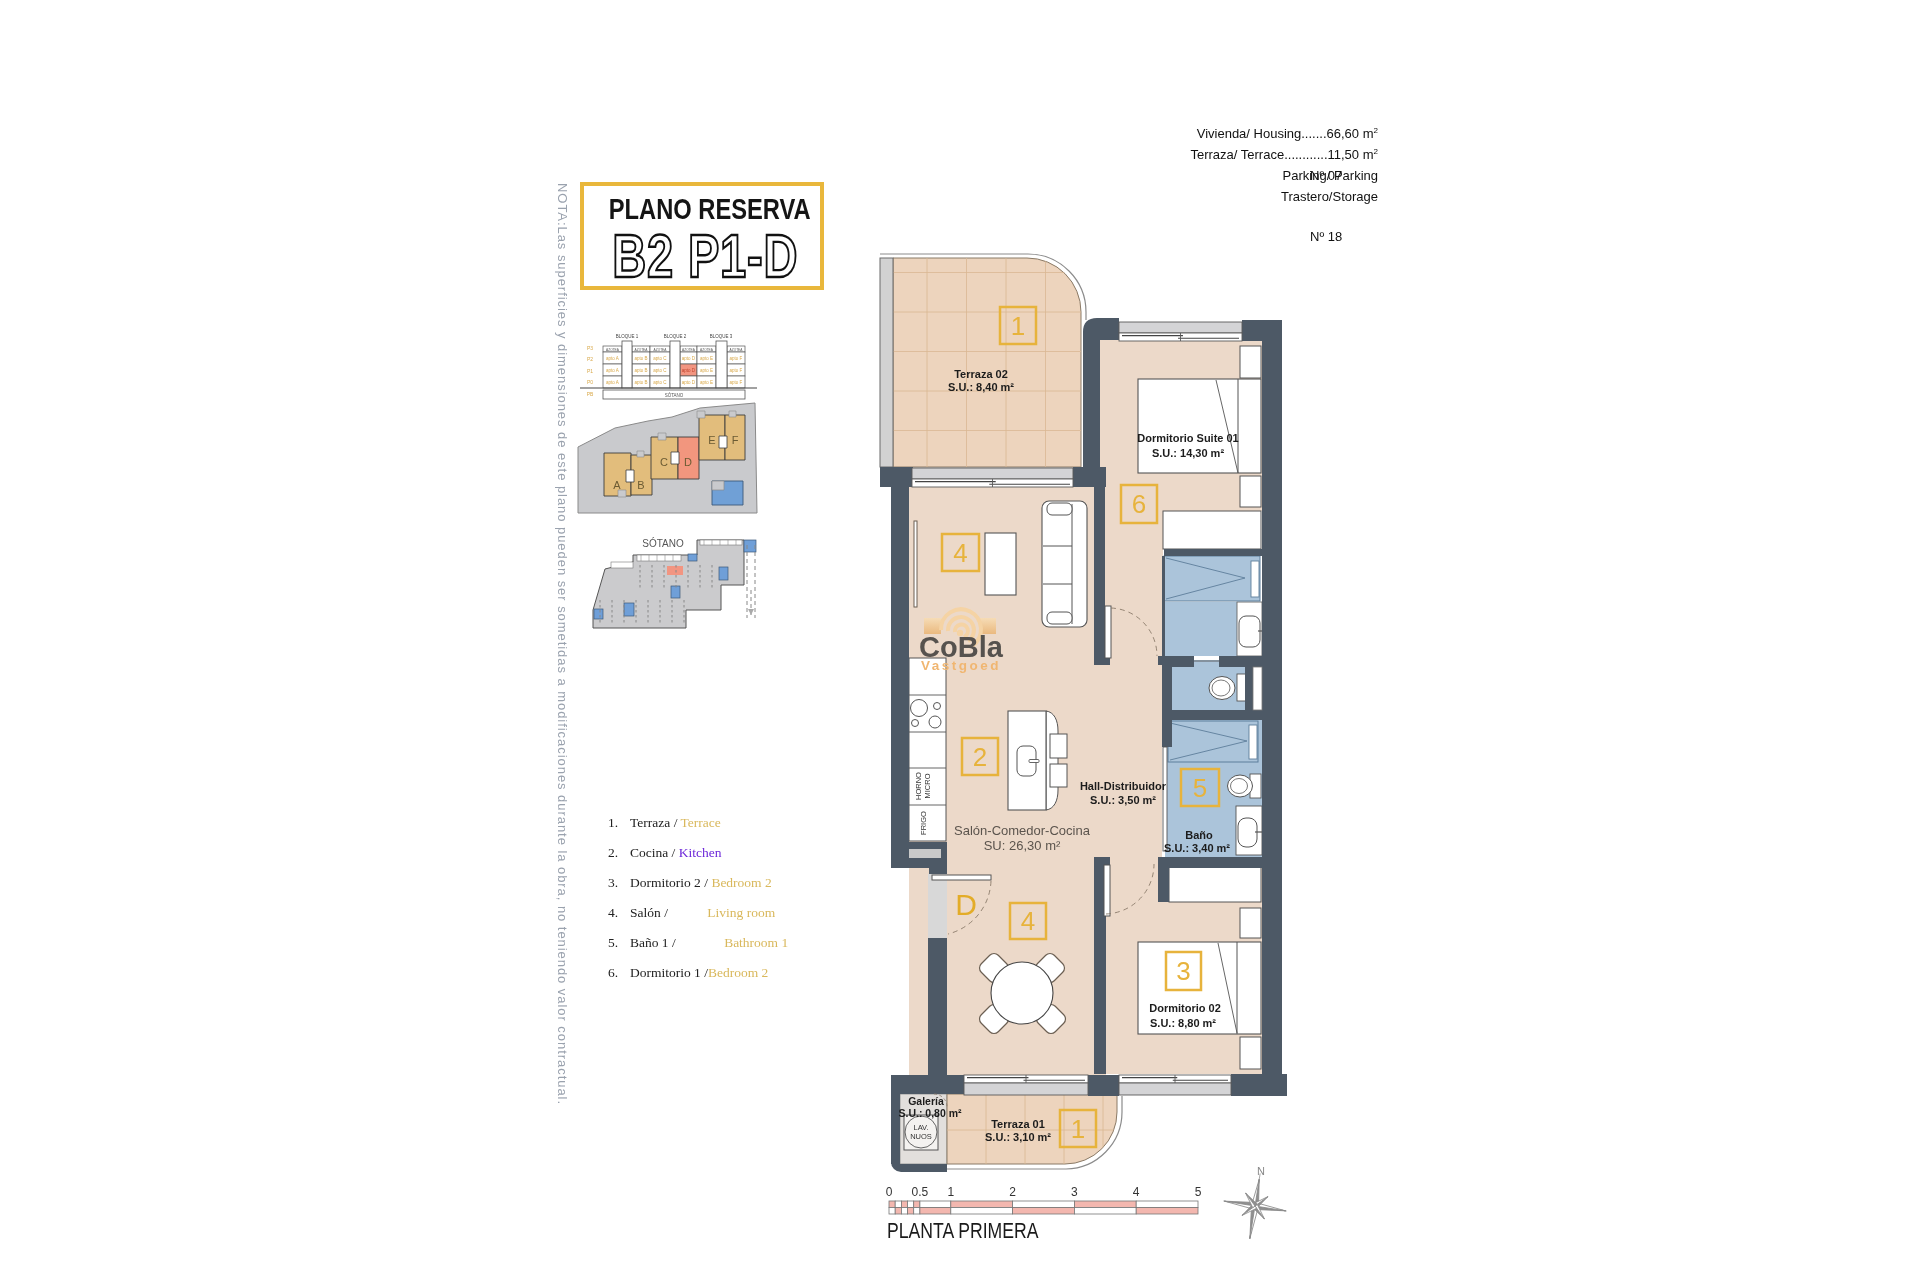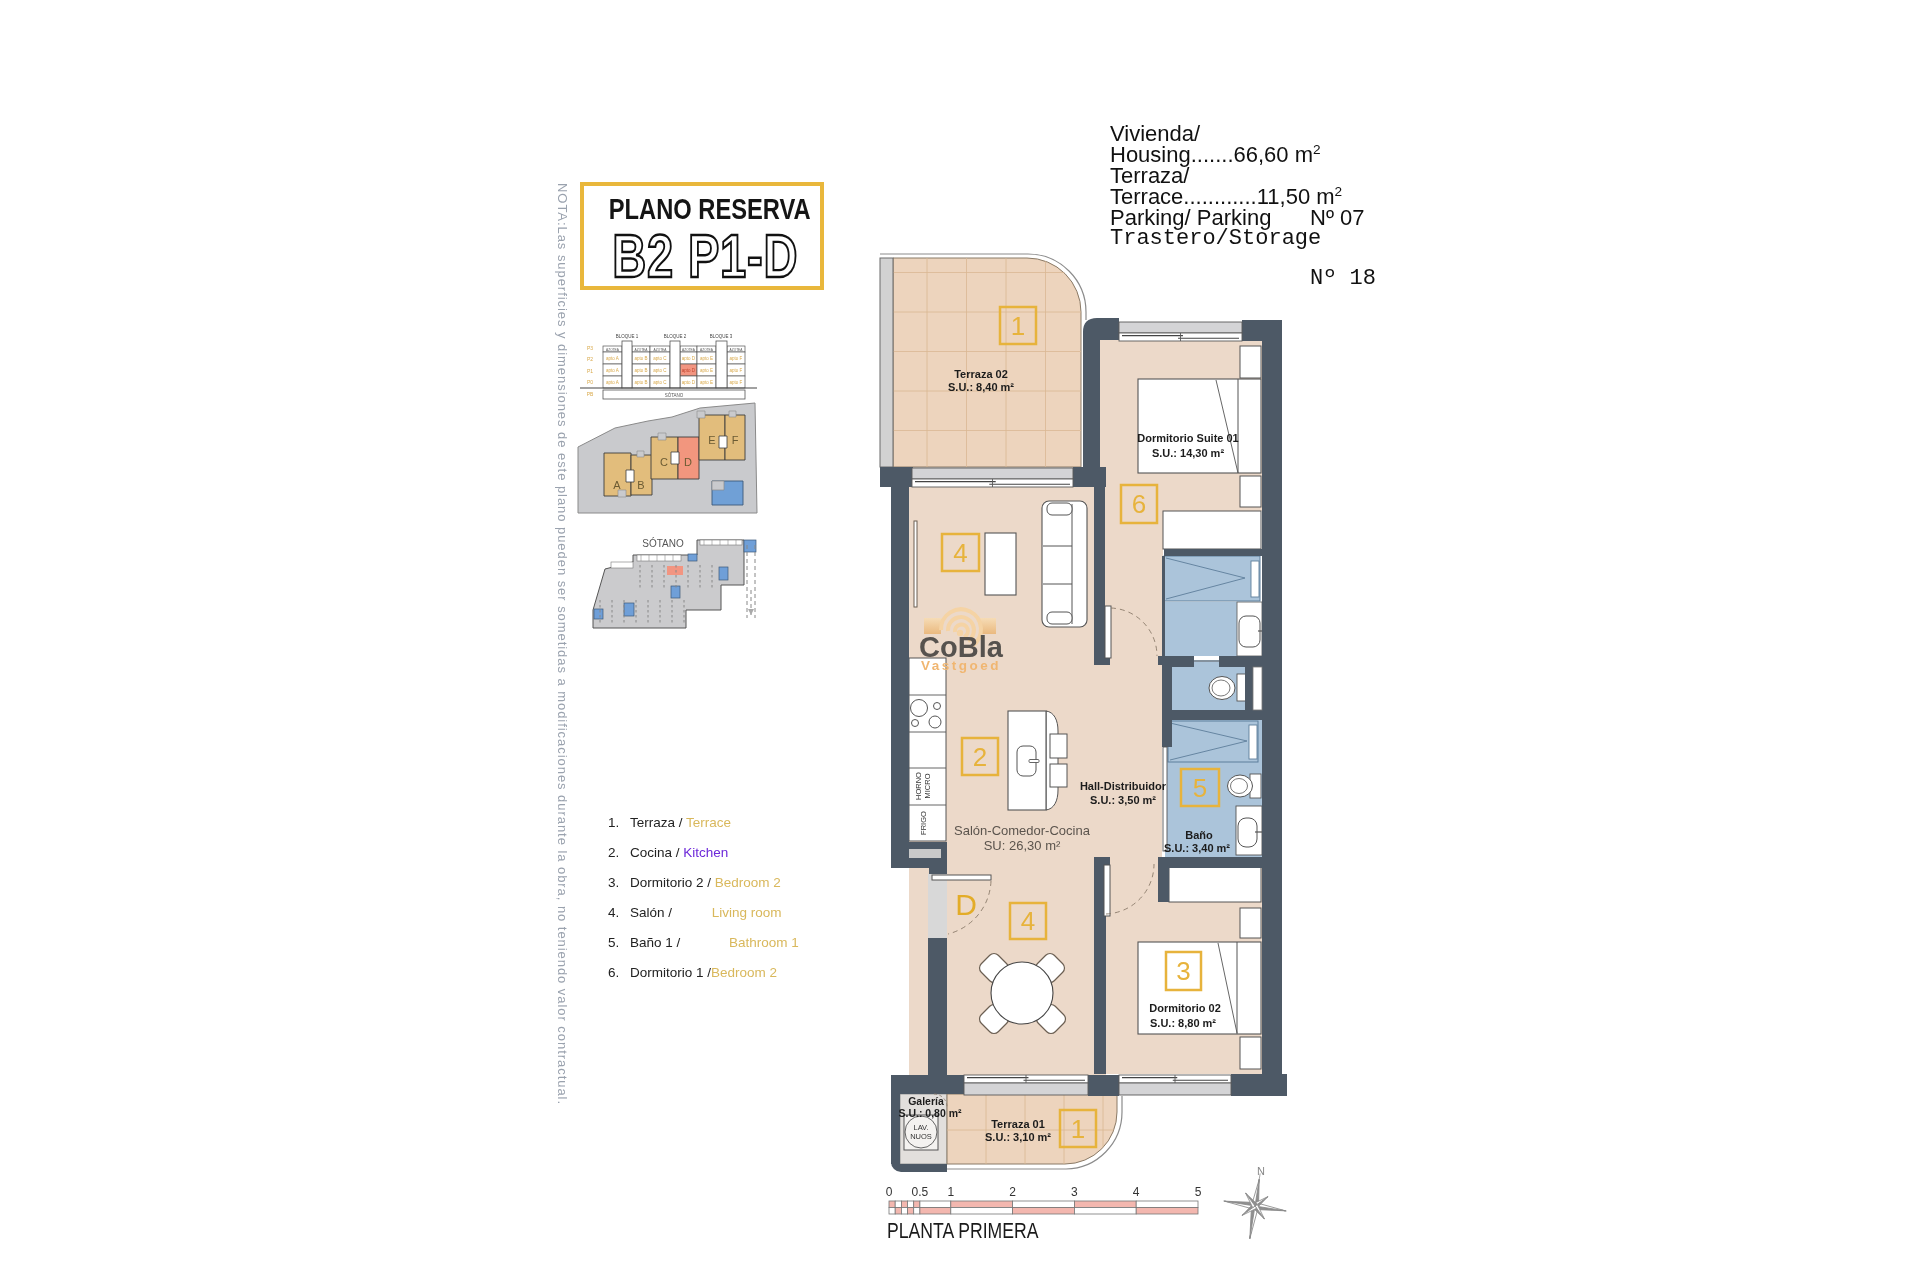--- a/index.html
+++ b/index.html
@@ -12,28 +12,28 @@
 <div class="abs" style="left:570px;top:183px;width:960px;white-space:nowrap;
   transform:rotate(90deg);transform-origin:0 0;font-size:13px;letter-spacing:0.95px;color:#9aa2ae;">NOTA:Las superficies y dimensiones de este plano pueden ser sometidas a modificaciones durante la obra, no teniendo valor contractual.</div>
 
 <div class="abs" style="left:580px;top:182px;width:236px;height:100px;border:4px solid #e9b73b;text-align:center;">
 
   <div style="margin-top:6px;font-size:30px;font-weight:600;letter-spacing:0px;color:#151515;white-space:nowrap;transform:scaleX(0.79);transform-origin:50% 50%;">PLANO RESERVA</div>
 
   <div style="margin-top:-6px;font-size:62px;font-weight:800;letter-spacing:1px;color:#ffffff;-webkit-text-stroke:2.4px #111;white-space:nowrap;transform:scaleX(0.76);transform-origin:50% 50%;">B2 P1-D</div>
 </div>
 
-<div class="abs" style="left:1110px;top:123px;width:268px;font-size:22px;line-height:21px;color:#111;">
+<div class="abs" style="left:1110px;top:123px;width:268px;font-size:13px;line-height:21px;color:#111;text-align:right;">
   <div>Vivienda/ Housing.......66,60 m<sup>2</sup></div>
   <div>Terraza/ Terrace............11,50 m<sup>2</sup></div>
   <div style="position:relative;">Parking/ Parking<span style="position:absolute;left:200px;">Nº 07</span></div>
-  <div style="position:relative;font-family:Liberation Mono, monospace;">Trastero/Storage<span style="position:absolute;left:200px;margin-top:40px;">Nº 18</span></div>
+  <div style="position:relative;">Trastero/Storage<span style="position:absolute;left:200px;margin-top:40px;">Nº 18</span></div>
 </div>
 
-<div class="abs" style="left:608px;top:815px;font-size:13.5px;color:#222;">
+<div class="abs" style="left:608px;top:815px;font-size:13.5px;color:#222;font-family:Liberation Serif, serif;">
   <div style="height:30px;"><span style="display:inline-block;width:22px;">1.</span>Terraza / <span style="color:#d9b85c;">Terrace</span></div>
   <div style="height:30px;"><span style="display:inline-block;width:22px;">2.</span>Cocina / <span style="color:#6d28d9;">Kitchen</span></div>
   <div style="height:30px;"><span style="display:inline-block;width:22px;">3.</span>Dormitorio 2 / <span style="color:#d9b85c;">Bedroom 2</span></div>
   <div style="height:30px;"><span style="display:inline-block;width:22px;">4.</span>Salón / <span style="color:#d9b85c;padding-left:36px;">Living room</span></div>
   <div style="height:30px;"><span style="display:inline-block;width:22px;">5.</span>Baño 1 / <span style="color:#d9b85c;margin-left:45px;">Bathroom 1</span></div>
   <div style="height:30px;"><span style="display:inline-block;width:22px;">6.</span>Dormitorio 1 /<span style="color:#d9b85c;">Bedroom 2</span></div>
 </div>
 <svg class="abs" style="left:0;top:0;" width="1920" height="1280" viewBox="0 0 1920 1280" font-family="Liberation Sans, sans-serif">
 
 <path d="M893,258 H1027 A54,54 0 0 1 1081,312 V467 H893 Z" fill="#edd4bd" stroke="#8a7a66" stroke-width="1"></path>

